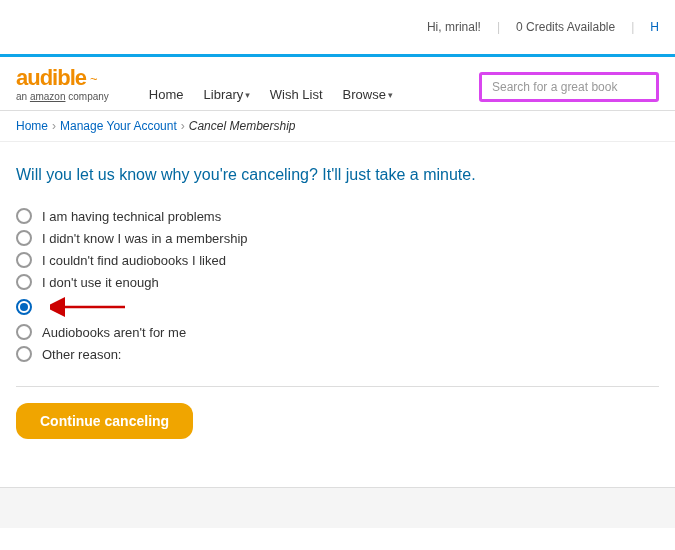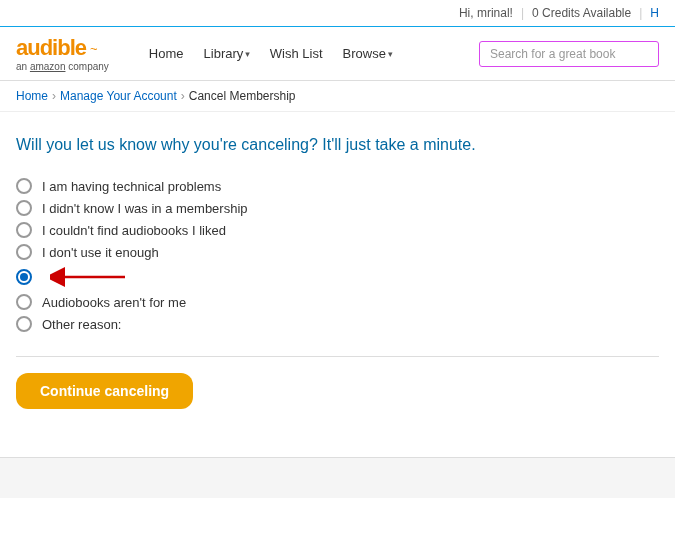--- a/index.html
+++ b/index.html
@@ -1,71 +1,71 @@
 <!DOCTYPE html>
 <html><head>
   <meta charset="utf-8">
   <style>
     * { margin: 0; padding: 0; box-sizing: border-box; }
     body { font-family: Arial, Helvetica, sans-serif; font-size: 13px; color: #333; background: #fff; width: 675px; }
 
     
     .top-bar {
       background: #fff;
-      border-bottom: 1px solid #0ea5e9;
-      padding: 6px 16px;
+      border-bottom: 3px solid #0ea5e9;
+      padding: 20px 16px;
       display: flex;
       align-items: center;
       justify-content: flex-end;
       font-size: 12px;
       color: #555;
-      gap: 8px;
+      gap: 16px;
     }
     .top-bar-divider { color: #ccc; }
     .top-bar-link { color: #0066c0; cursor: pointer; }
 
     
     .nav-bar {
       background: #fff;
       border-bottom: 1px solid #ddd;
       padding: 8px 16px;
       display: flex;
-      align-items: center;
+      align-items: flex-end;
       gap: 24px;
     }
     .logo-area { display: flex; flex-direction: column; margin-right: 16px; }
     .logo-text { font-size: 22px; font-weight: bold; color: #f08c00; letter-spacing: -1px; }
     .nav-links { display: flex; align-items: center; gap: 20px; flex: 1; }
     .nav-link { color: #333; text-decoration: none; font-size: 13px; cursor: pointer; }
     .nav-link-dropdown { display: flex; align-items: center; gap: 2px; }
     .chevron { font-size: 9px; color: #555; }
     .search-box {
       margin-left: auto;
-      border: 1px solid #d946ef;
+      border: 3px solid #d946ef;
       border-radius: 3px;
       padding: 5px 10px;
       font-size: 12px;
       color: #999;
       width: 180px;
       cursor: text;
     }
 
     
     .breadcrumb {
       padding: 8px 16px;
       font-size: 12px;
       color: #555;
       display: flex;
       align-items: center;
       gap: 4px;
       border-bottom: 1px solid #eee;
     }
     .breadcrumb-link { color: #0066c0; cursor: pointer; text-decoration: none; }
     .breadcrumb-sep { color: #999; }
-    .breadcrumb-current { color: #333; }
+    .breadcrumb-current { color: #333; font-style: italic; }
 
     
     .main-content { padding: 24px 16px; }
     .page-title { font-size: 16px; font-weight: normal; color: #0369a1; margin-bottom: 24px; }
 
     
     .radio-options { display: flex; flex-direction: column; gap: 6px; margin-bottom: 24px; }
     .radio-option { display: flex; align-items: center; gap: 10px; cursor: pointer; position: relative; }
     .radio-input {
       width: 16px; height: 16px;

